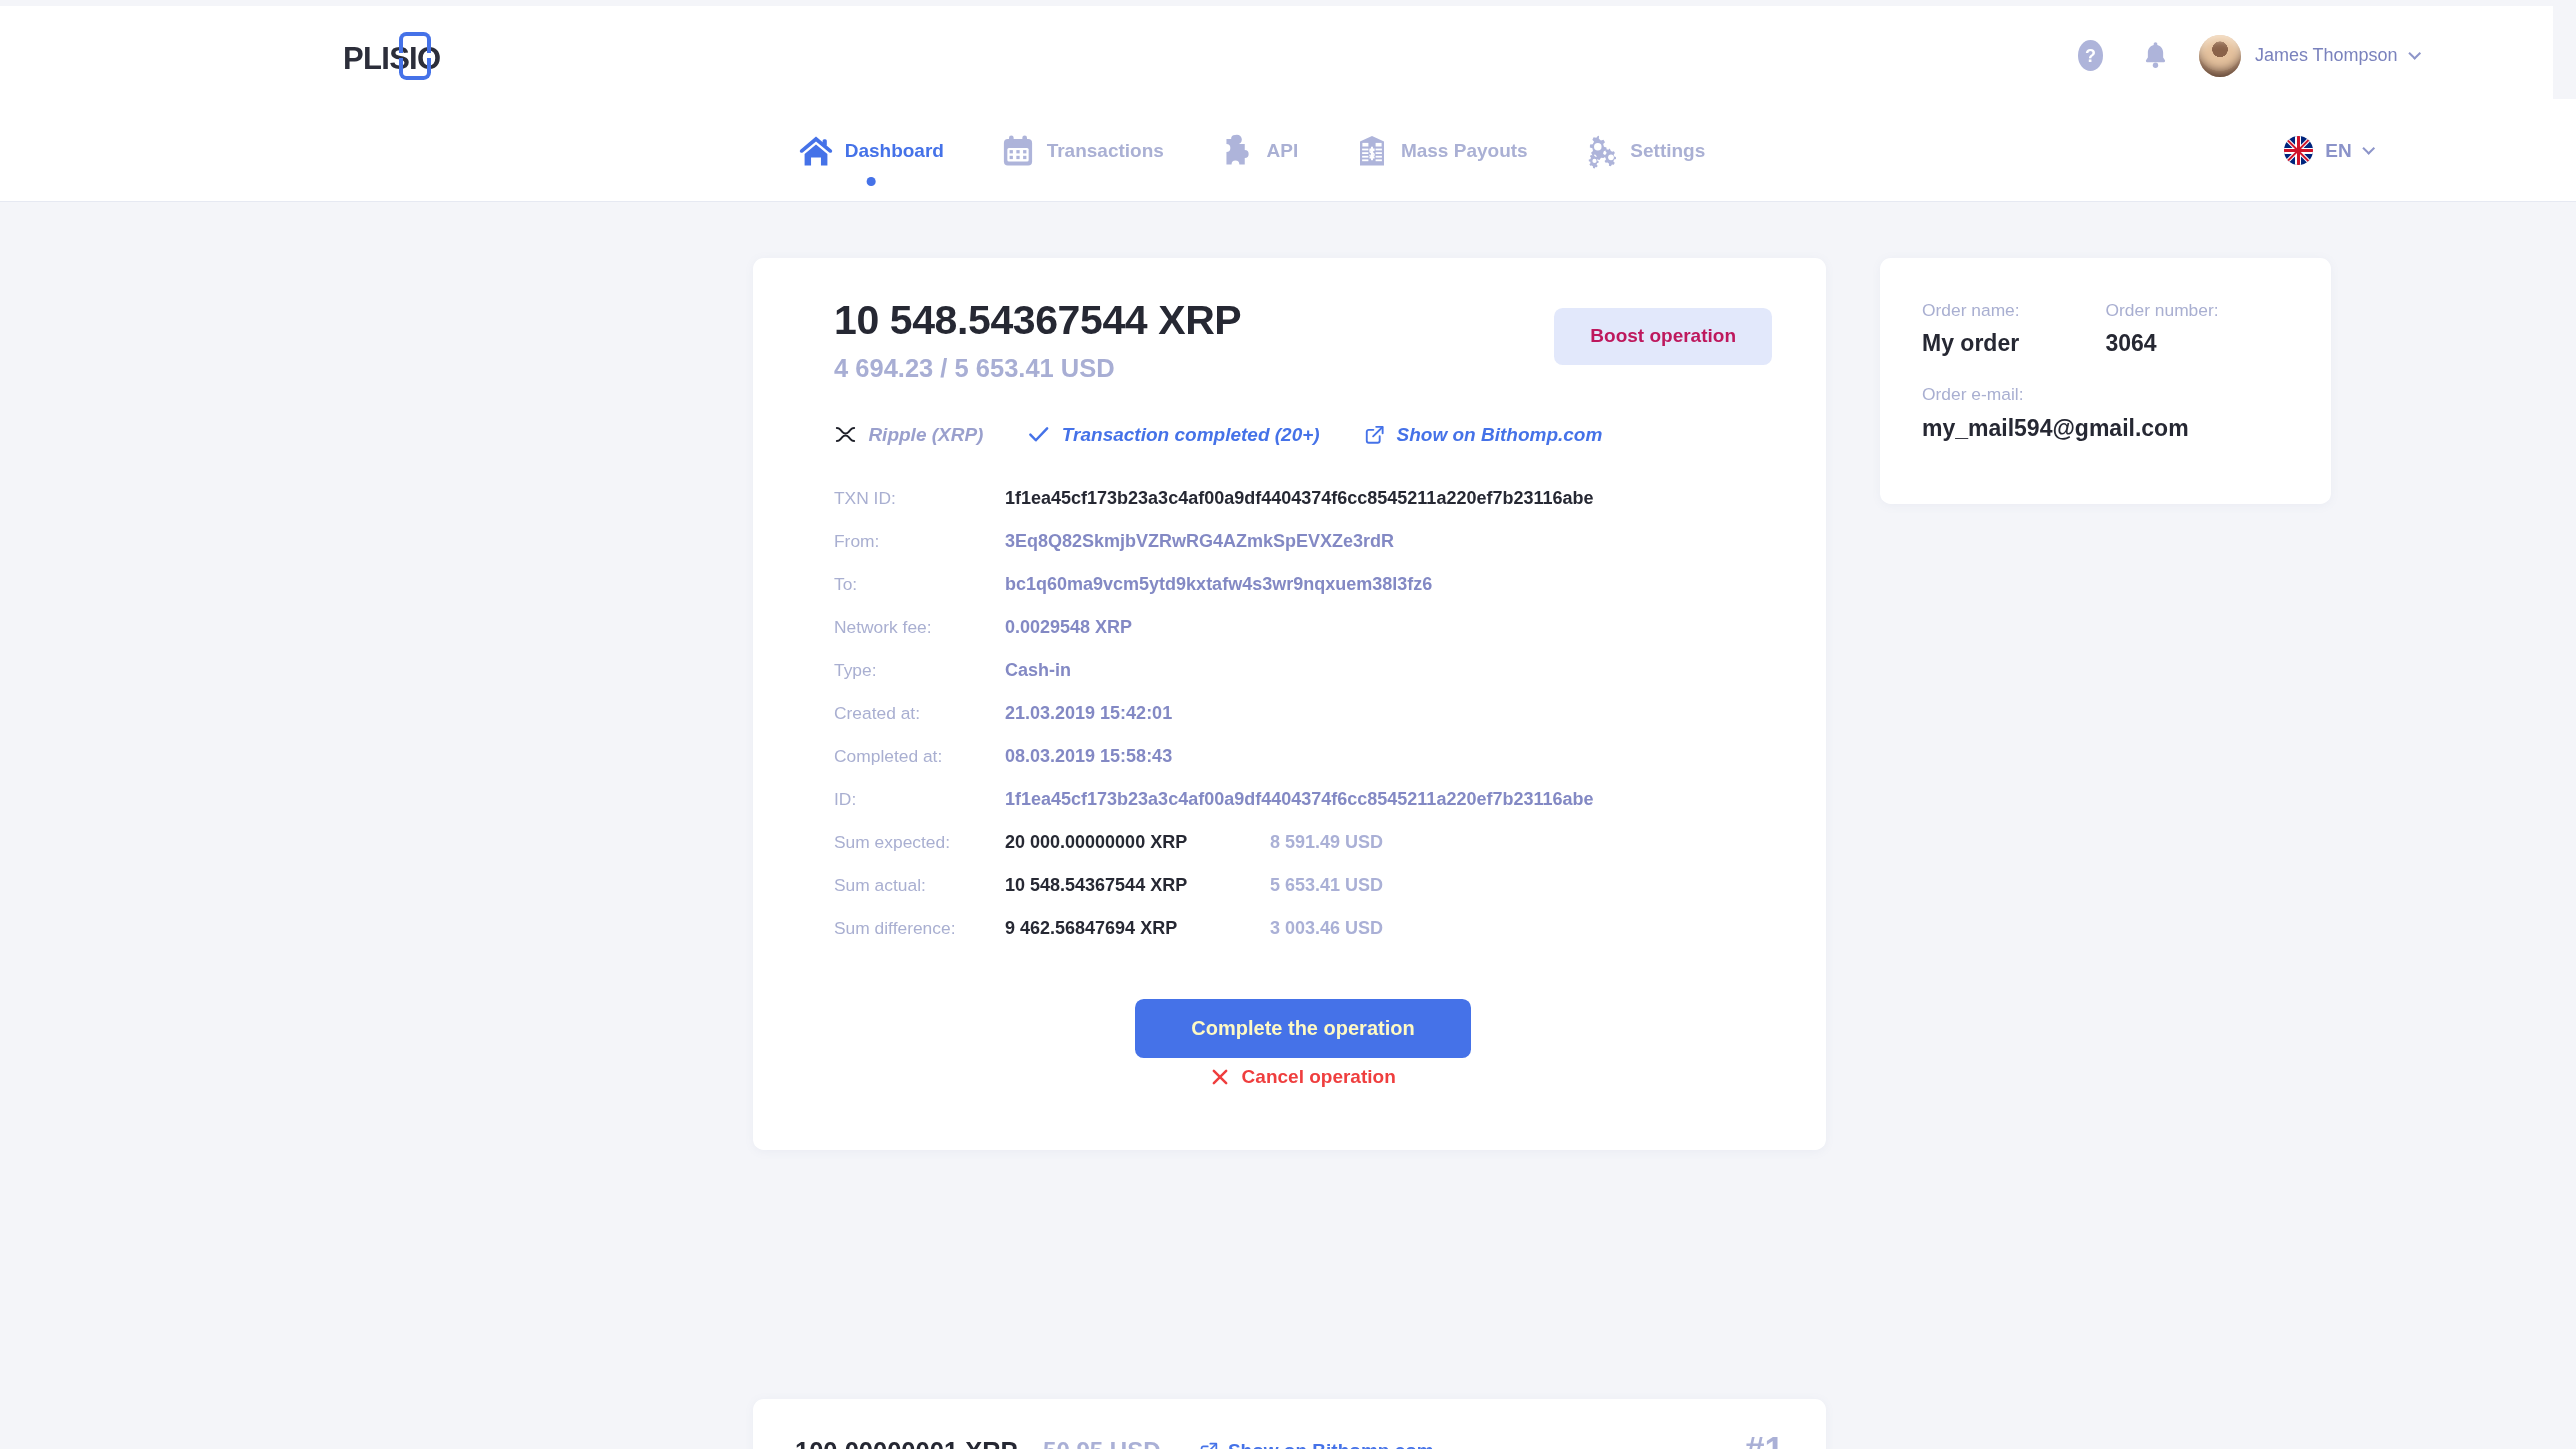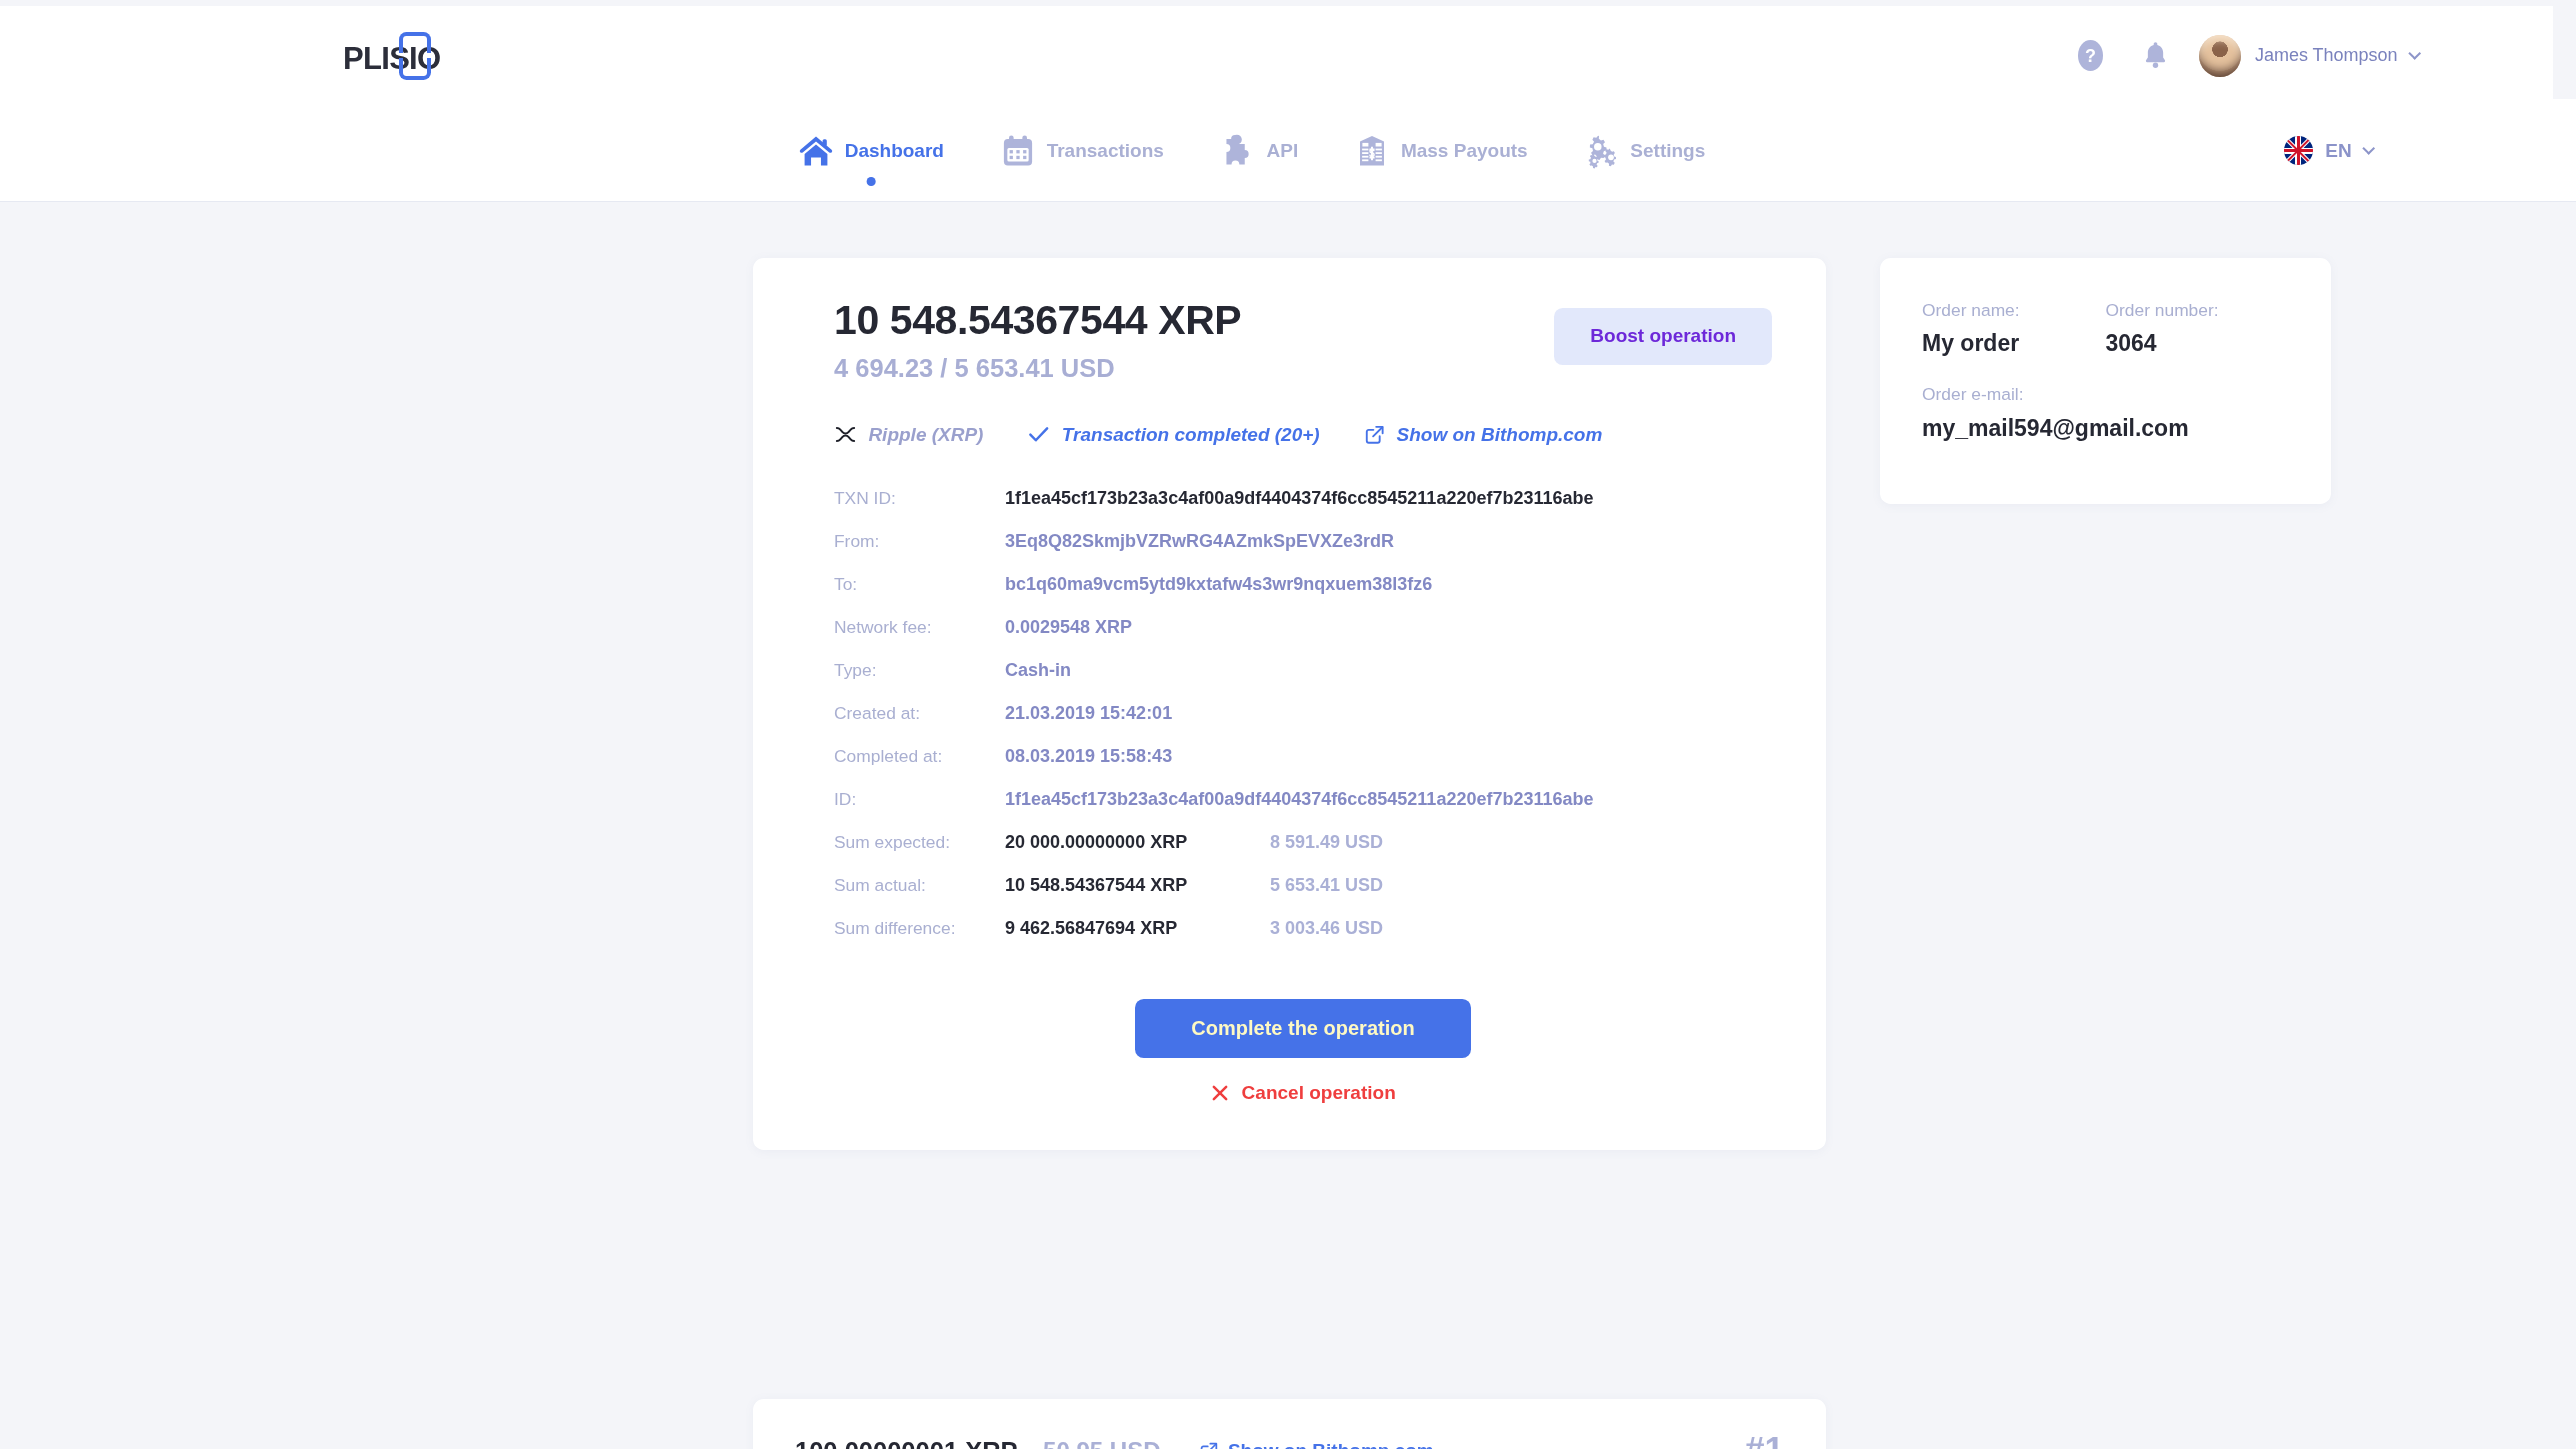--- a/index.html
+++ b/index.html
@@ -128,21 +128,21 @@
 
   .amount-row { display: flex; justify-content: space-between; align-items: flex-start; }
   .amount-crypto {
     font-size: 41px; font-weight: 700; color: #262833; letter-spacing: -0.4px;
     line-height: 1.0;
   }
   .amount-fiat {
     font-size: 25.5px; font-weight: 700; color: #a8aed4; margin-top: 14.8px; line-height: 1;
   }
   .boost-btn {
-    background: #e2e8fb; color: #6d28d9; border: none; border-radius: 8.7px;
+    background: #e2e8fb; color: #be185d; border: none; border-radius: 8.7px;
     font-size: 19px; font-weight: 700; padding: 17.4px 36px;
     font-family: "Liberation Sans", sans-serif; cursor: pointer;
     white-space: nowrap; margin-top: 8px;
   }
 
   .meta-row { display: flex; align-items: center; margin-top: 42px; }
   .meta-item { display: flex; align-items: center; margin-right: 44px; white-space: nowrap; }
   .meta-label { font-size: 19px; font-weight: 700; margin-left: 11.4px; font-style: italic; }
   .meta-muted { color: #9aa0cd; }
   .meta-blue { color: #4572e8; }
@@ -159,21 +159,21 @@
   .dval-pair { display: flex; align-items: baseline; flex: 1; }
   .dval-pair .dval { width: 265px; flex-shrink: 0; }
 
   .actions { margin-top: 38px; text-align: center; padding-bottom: 0; }
   .complete-btn {
     background: #4572e8; color: #fef9c3; border: none; border-radius: 8.7px;
     font-size: 20px; font-weight: 700; padding: 18px 56px;
     font-family: "Liberation Sans", sans-serif; cursor: pointer;
   }
   .cancel-link {
-    margin-top: 24px; display: inline-flex; align-items: center;
+    margin-top: 8px; display: inline-flex; align-items: center;
     color: #ef3e3e; font-size: 19px; font-weight: 700; cursor: pointer;
   }
   .x-ico { margin-right: 11.4px; display: inline-flex; }
 
   
   .order-card {
     position: absolute; left: 1880px; top: 56px; width: 451px; height: 246px;
     padding: 42px 42px 0 42px;
   }
   .ocol-row { display: flex; }

